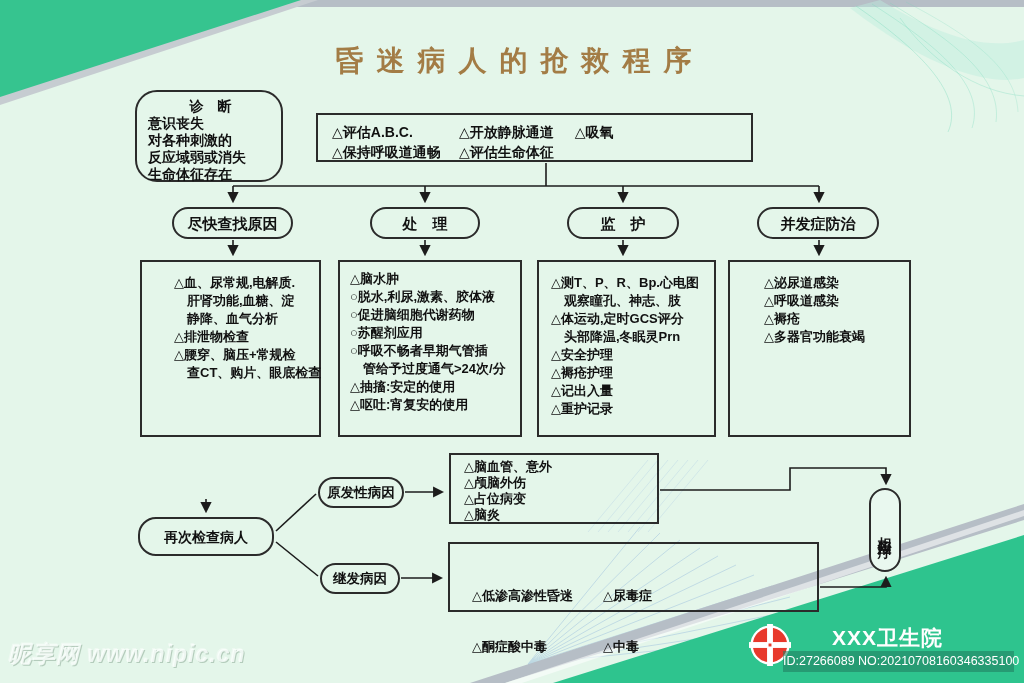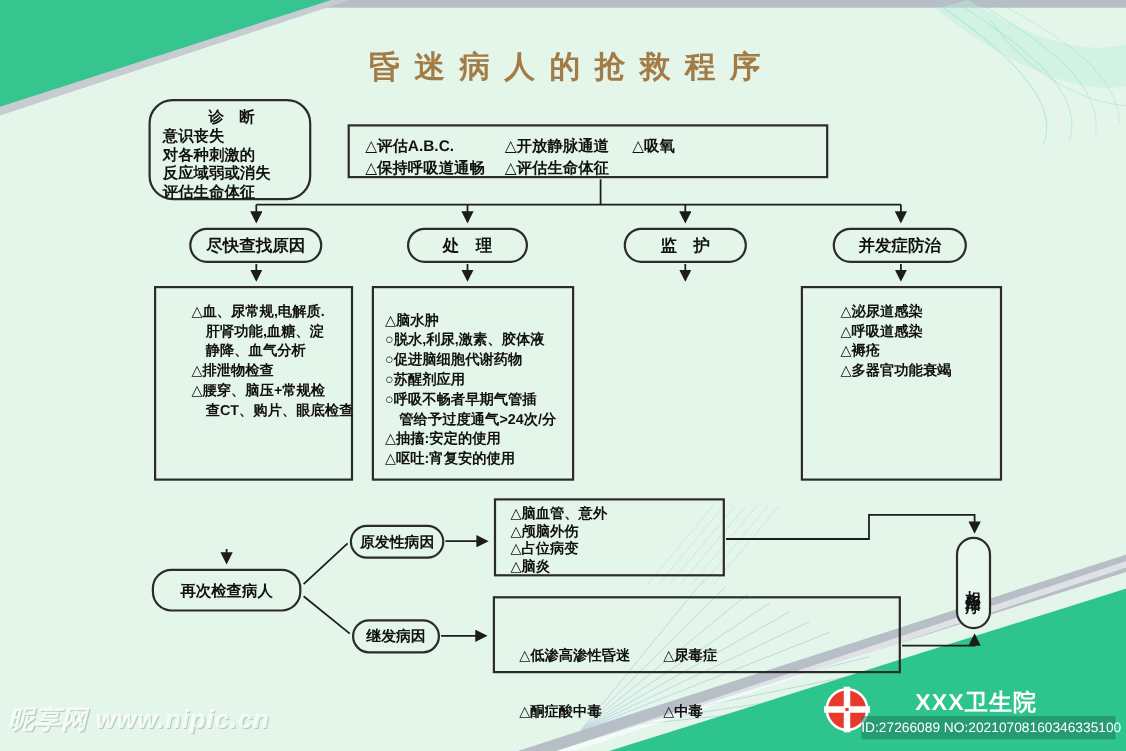--- a/index.html
+++ b/index.html
@@ -28,21 +28,21 @@
   .assess .w1{width:123px;} .assess .w2{width:112px;}
   .oval{height:32px;line-height:29px;text-align:center;font-size:15px;font-weight:bold;border-radius:18px;}
   .oval.small{height:31px;line-height:28px;font-size:13.5px;border-radius:16px;}
   #ov0{left:172px;top:207px;width:121px;}
   #ov1{left:370px;top:207px;width:110px;}
   #ov2{left:567px;top:207px;width:112px;}
   #ov3{left:757px;top:207px;width:122px;}
   .dbox{top:260px;height:177px;font-size:13px;font-weight:bold;line-height:18px;}
   .dbox .line{white-space:pre;}
   #db0{left:140px;width:181px;padding:12px 2px 0 32px;}
-  #db1{left:338px;width:184px;padding:20px 2px 0 10px;}
+  #db1{left:338px;width:184px;padding:8px 2px 0 10px;}
   #db2{left:537px;width:179px;padding:12px 2px 0 12px;}
   #db3{left:728px;width:183px;padding:12px 2px 0 34px;}
   #determine{left:138px;top:459px;width:136px;height:39px;line-height:36px;font-size:14px;}
   #recheck{left:138px;top:517px;width:136px;height:39px;line-height:36px;font-size:14px;}
   #primary-oval{left:318px;top:477px;width:86px;}
   #secondary-oval{left:320px;top:563px;width:80px;text-align:center;}
   #pbox{left:449px;top:453px;width:210px;height:71px;padding:4px 0 0 13px;
     font-size:13px;font-weight:bold;line-height:16px;}
   #sbox{left:448px;top:542px;width:371px;height:70px;display:flex;padding:9px 0 0 22px;
     font-size:13px;font-weight:bold;line-height:17px;}
@@ -138,21 +138,21 @@
     </g>
   </svg>
 
   <div class="abs title">昏迷病人的抢救程序</div>
 
   <div class="abs rbox diag">
     <div class="c">诊　断</div>
     <div>意识丧失</div>
     <div>对各种刺激的</div>
     <div>反应域弱或消失</div>
-    <div>评估生命体征</div>
+    <div>生命体征存在</div>
   </div>
 
   <div class="abs sqbox assess">
     <div>
       <span class="w1">△评估A.B.C.</span>
       <span class="w2">△开放静脉通道</span>
       <span>△吸氧</span>
     </div>
     <div>
       <span class="w1">△保持呼吸道通畅</span>
@@ -176,20 +176,30 @@
   <div id="db1" class="abs sqbox dbox">
     <div class="line">△脑水肿</div>
     <div class="line">○脱水,利尿,激素、胶体液</div>
     <div class="line">○促进脑细胞代谢药物</div>
     <div class="line">○苏醒剂应用</div>
     <div class="line">○呼吸不畅者早期气管插</div>
     <div class="line">　管给予过度通气&gt;24次/分</div>
     <div class="line">△抽搐:安定的使用</div>
     <div class="line">△呕吐:宵复安的使用</div>
   </div>
+  <div id="db2" class="abs sqbox dbox">
+    <div class="line">△测T、P、R、Bp.心电图</div>
+    <div class="line">　观察瞳孔、神志、肢</div>
+    <div class="line">△体运动,定时GCS评分</div>
+    <div class="line">　头部降温,冬眠灵Prn</div>
+    <div class="line">△安全护理</div>
+    <div class="line">△褥疮护理</div>
+    <div class="line">△记出入量</div>
+    <div class="line">△重护记录</div>
+  </div>
   <div id="db3" class="abs sqbox dbox">
     <div class="line">△泌尿道感染</div>
     <div class="line">△呼吸道感染</div>
     <div class="line">△褥疮</div>
     <div class="line">△多器官功能衰竭</div>
   </div>
 
   <div id="recheck" class="abs rbox oval">再次检查病人</div>
   <div id="primary-oval" class="abs rbox oval small">原发性病因</div>
   <div id="secondary-oval" class="abs rbox oval small">继发病因</div>

